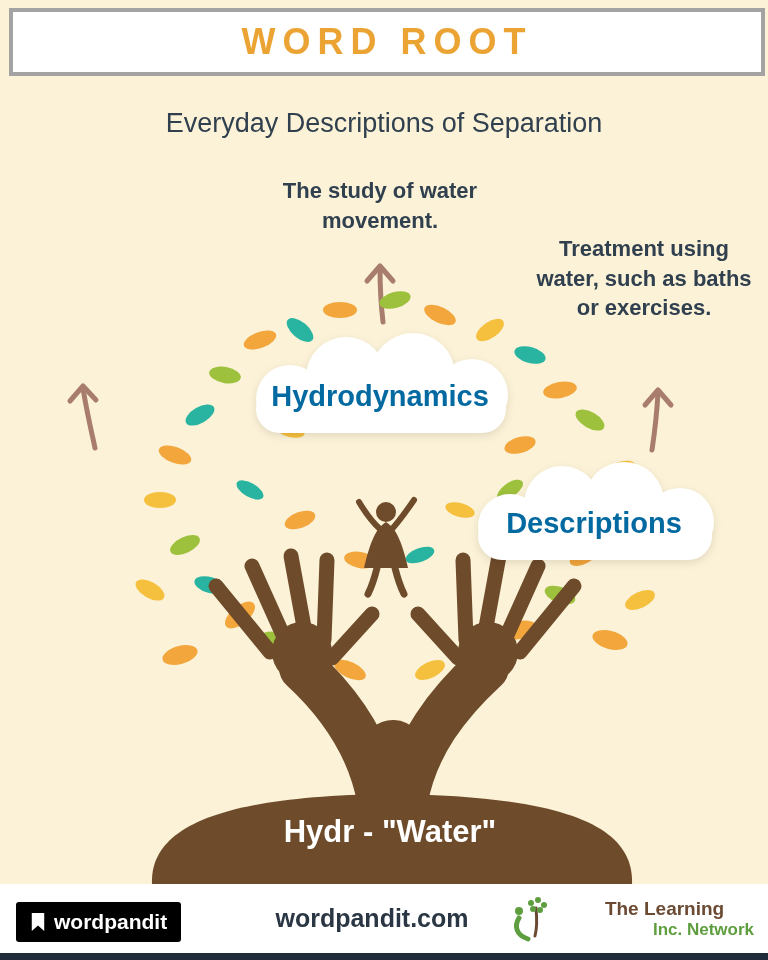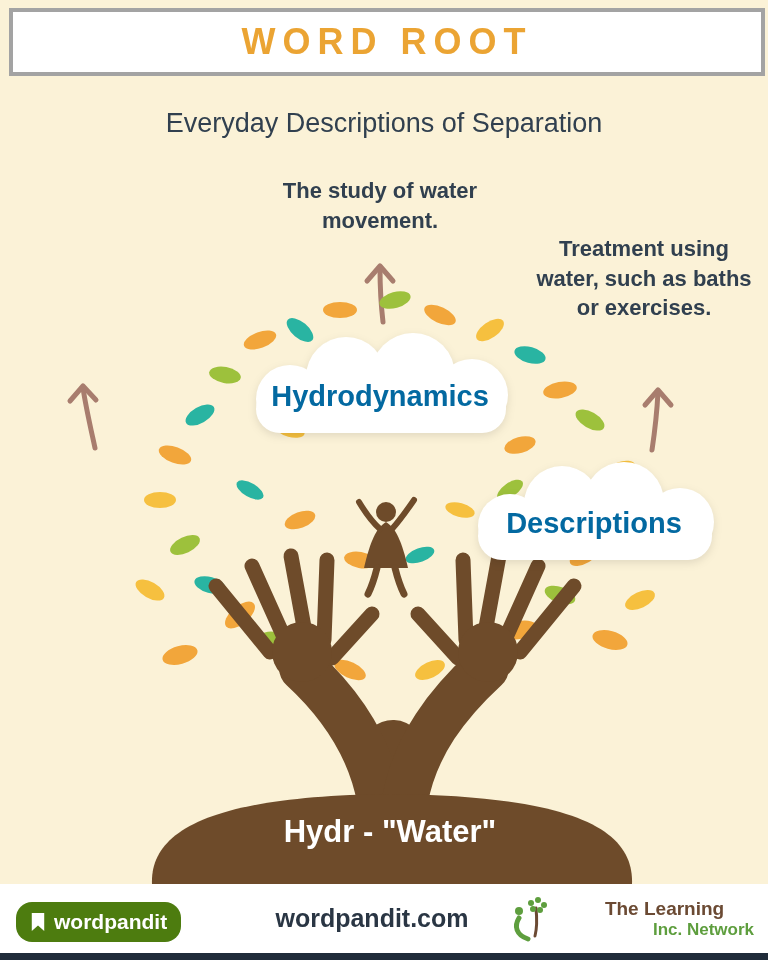--- a/index.html
+++ b/index.html
@@ -35,21 +35,21 @@
   .cloud-c3{left:452px;top:460px;width:284px;height:110px;}
 
   
   .root-label{position:absolute;left:190px;top:814px;width:400px;text-align:center;
     font-size:31px;font-weight:bold;color:#ffffff;z-index:2;}
 
   
   .footer{position:absolute;left:0;bottom:0;width:768px;height:76px;background:#ffffff;
     border-bottom:7px solid #202C3A;box-sizing:border-box;z-index:5;
     display:flex;align-items:center;}
-  .badge{position:absolute;left:16px;top:18px;height:40px;background:#4d7c0f;border-radius:16px;
+  .badge{position:absolute;left:16px;top:18px;height:40px;background:#000000;border-radius:3px;
     display:flex;align-items:center;gap:8px;padding:0 14px;}
   .badge-text{color:#ffffff;font-size:21px;font-weight:bold;}
   .site{position:absolute;left:0;top:0;width:744px;height:69px;display:flex;align-items:center;
     justify-content:center;font-size:25px;font-weight:bold;color:#2A3644;pointer-events:none;}
   .network{position:absolute;right:14px;top:10px;display:flex;align-items:center;gap:6px;}
   .net-text{display:flex;flex-direction:column;line-height:1.15;margin-left:48px;}
   .net-line1{font-size:19px;font-weight:bold;color:#6B4A33;}
   .net-line2{font-size:17px;font-weight:bold;color:#5E9E3E;padding-left:48px;}
 </style>
 </head>

